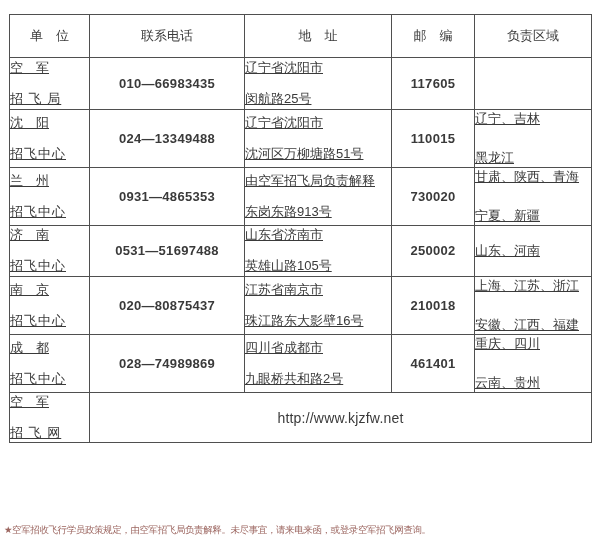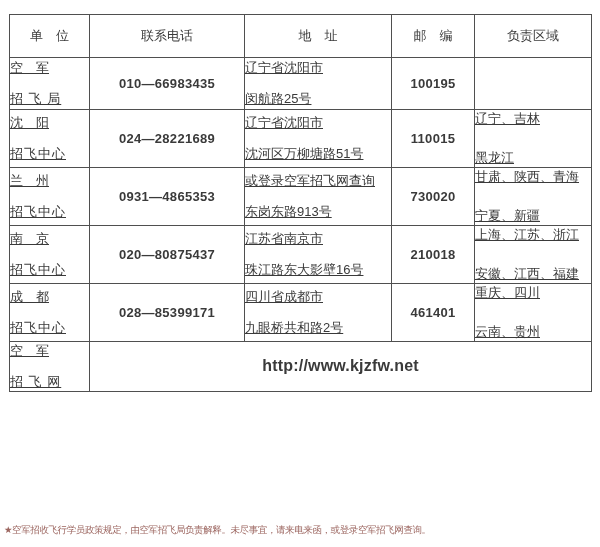--- a/index.html
+++ b/index.html
@@ -38,21 +38,21 @@
     display: flex;
     flex-direction: column;
     justify-content: center;
     align-items: flex-start;
     text-decoration: underline;
   }
   .gap-lg { gap: 13px; }
   .gap-sm { gap: 21px; }
   .num { letter-spacing: 0.3px; font-weight: bold; }
   .unit-l2 { letter-spacing: 1px; }
-  .url { font-size: 16px; letter-spacing: 0.2px; font-weight: bold; }
+  .url { font-size: 14px; letter-spacing: 0.2px; }
   .note {
     position: absolute;
     left: 4px;
     top: 524px;
     font-size: 9.5px;
     letter-spacing: -0.4px;
     color: #9c6660;
     white-space: nowrap;
   }
 </style>
@@ -89,35 +89,35 @@
     <td>
       <span class="num">010—66983435</span>
     </td>
     <td>
       <div class="stack gap-lg">
         <div>辽宁省沈阳市</div>
         <div>闵航路25号</div>
       </div>
     </td>
     <td>
-      <span class="num">100195</span>
+      <span class="num">117605</span>
     </td>
     <td>
       <div class="stack gap-sm"></div>
     </td>
   </tr>
         <tr class="data-row">
     <td>
       <div class="stack gap-lg">
         <div>沈　阳</div>
         <div class="unit-l2">招飞中心</div>
       </div>
     </td>
     <td>
-      <span class="num">024—28221689</span>
+      <span class="num">024—13349488</span>
     </td>
     <td>
       <div class="stack gap-lg">
         <div>辽宁省沈阳市</div>
         <div>沈河区万柳塘路51号</div>
       </div>
     </td>
     <td>
       <span class="num">110015</span>
     </td>
@@ -133,37 +133,62 @@
       <div class="stack gap-lg">
         <div>兰　州</div>
         <div class="unit-l2">招飞中心</div>
       </div>
     </td>
     <td>
       <span class="num">0931—4865353</span>
     </td>
     <td>
       <div class="stack gap-lg">
-        <div>或登录空军招飞网查询</div>
+        <div>由空军招飞局负责解释</div>
         <div>东岗东路913号</div>
       </div>
     </td>
     <td>
       <span class="num">730020</span>
     </td>
     <td>
       <div class="stack gap-sm">
               <div>甘肃、陕西、青海</div>
               <div>宁夏、新疆</div>
             </div>
     </td>
   </tr>
         <tr class="data-row">
     <td>
       <div class="stack gap-lg">
+        <div>济　南</div>
+        <div class="unit-l2">招飞中心</div>
+      </div>
+    </td>
+    <td>
+      <span class="num">0531—51697488</span>
+    </td>
+    <td>
+      <div class="stack gap-lg">
+        <div>山东省济南市</div>
+        <div>英雄山路105号</div>
+      </div>
+    </td>
+    <td>
+      <span class="num">250002</span>
+    </td>
+    <td>
+      <div class="stack gap-sm">
+              <div>山东、河南</div>
+            </div>
+    </td>
+  </tr>
+        <tr class="data-row">
+    <td>
+      <div class="stack gap-lg">
         <div>南　京</div>
         <div class="unit-l2">招飞中心</div>
       </div>
     </td>
     <td>
       <span class="num">020—80875437</span>
     </td>
     <td>
       <div class="stack gap-lg">
         <div>江苏省南京市</div>
@@ -181,21 +206,21 @@
     </td>
   </tr>
         <tr class="data-row">
     <td>
       <div class="stack gap-lg">
         <div>成　都</div>
         <div class="unit-l2">招飞中心</div>
       </div>
     </td>
     <td>
-      <span class="num">028—85399171</span>
+      <span class="num">028—74989869</span>
     </td>
     <td>
       <div class="stack gap-lg">
         <div>四川省成都市</div>
         <div>九眼桥共和路2号</div>
       </div>
     </td>
     <td>
       <span class="num">461401</span>
     </td>

